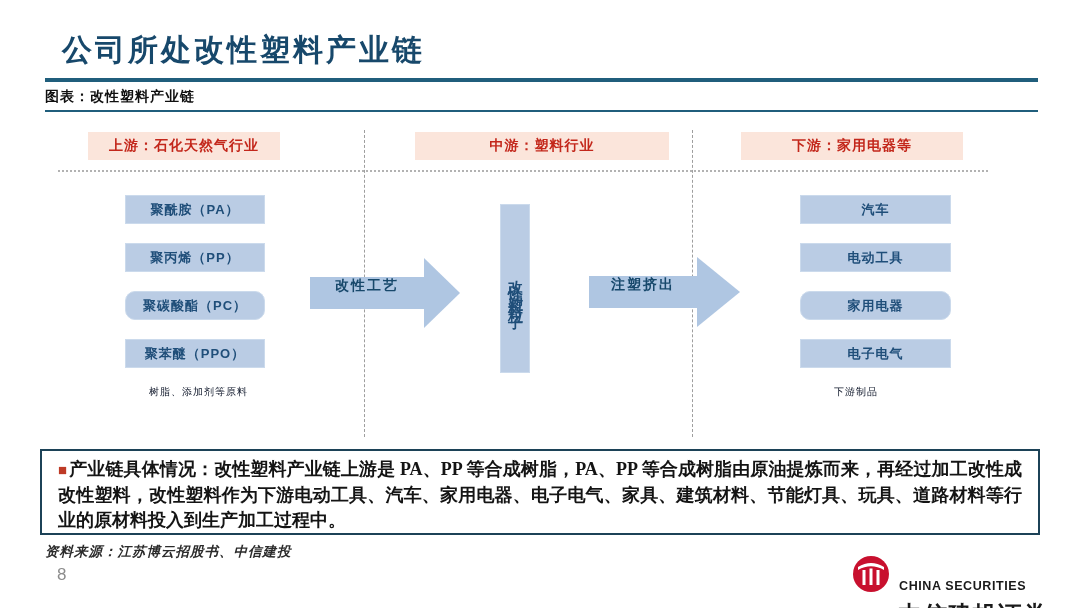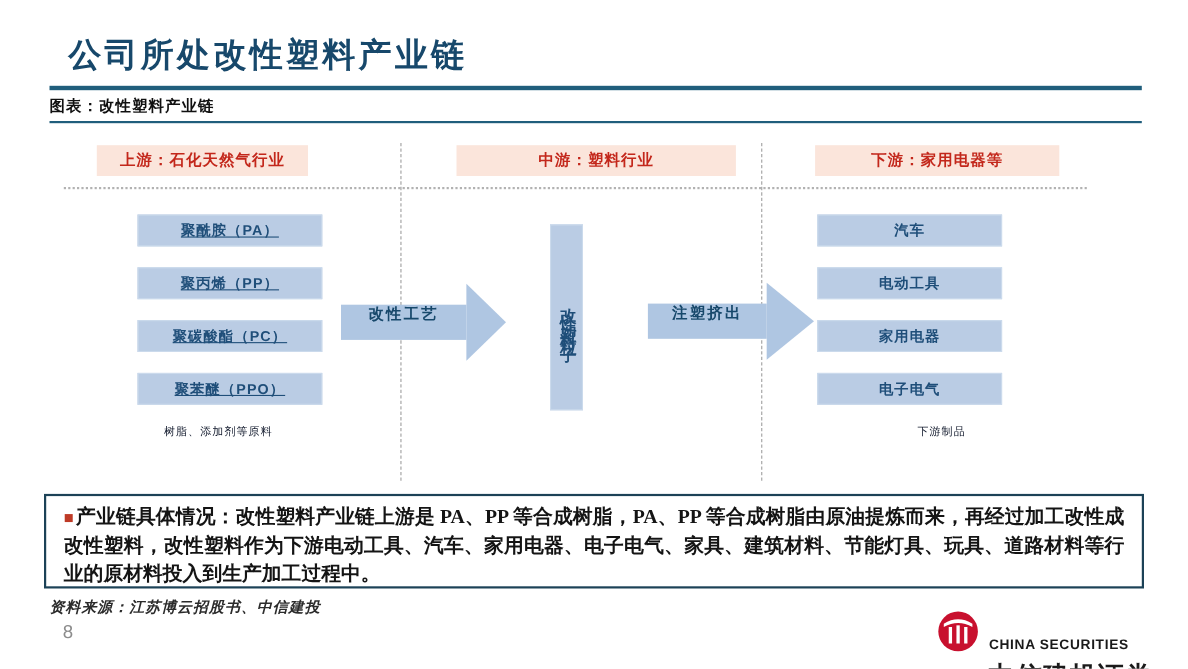--- a/index.html
+++ b/index.html
@@ -42,23 +42,23 @@
 
   
   .item-box {
     height:29px;
     background:#BACCE4;
     border:1px solid #CBDAEC;
     color:#1F4E79; font-size:13px; font-weight:bold;
     display:flex; align-items:center; justify-content:center;
     letter-spacing:1px;
   }
-  .col-up   { left:125px; width:168px;text-decoration:underline; }
-  .col-down { left:743px; width:168px; }
-  .row-1 { top:195px; } .row-2 { top:243px; } .row-3 { top:291px; } .row-4 { top:339px; }
+  .col-up   { left:125px; width:140px; }
+  .col-down { left:800px; width:151px; }
+  .row-1 { top:195px; } .row-2 { top:243px; } .row-3 { top:291px;border-radius:10px; } .row-4 { top:339px; }
 
   .caption {
     top:385px; font-size:10px; color:#0f172a; letter-spacing:1px;
     text-align:center;
   }
   .caption-up   { left:125px; width:147px; }
   .caption-down { left:783px; width:146px; }
 
   
   .arrow-body {

